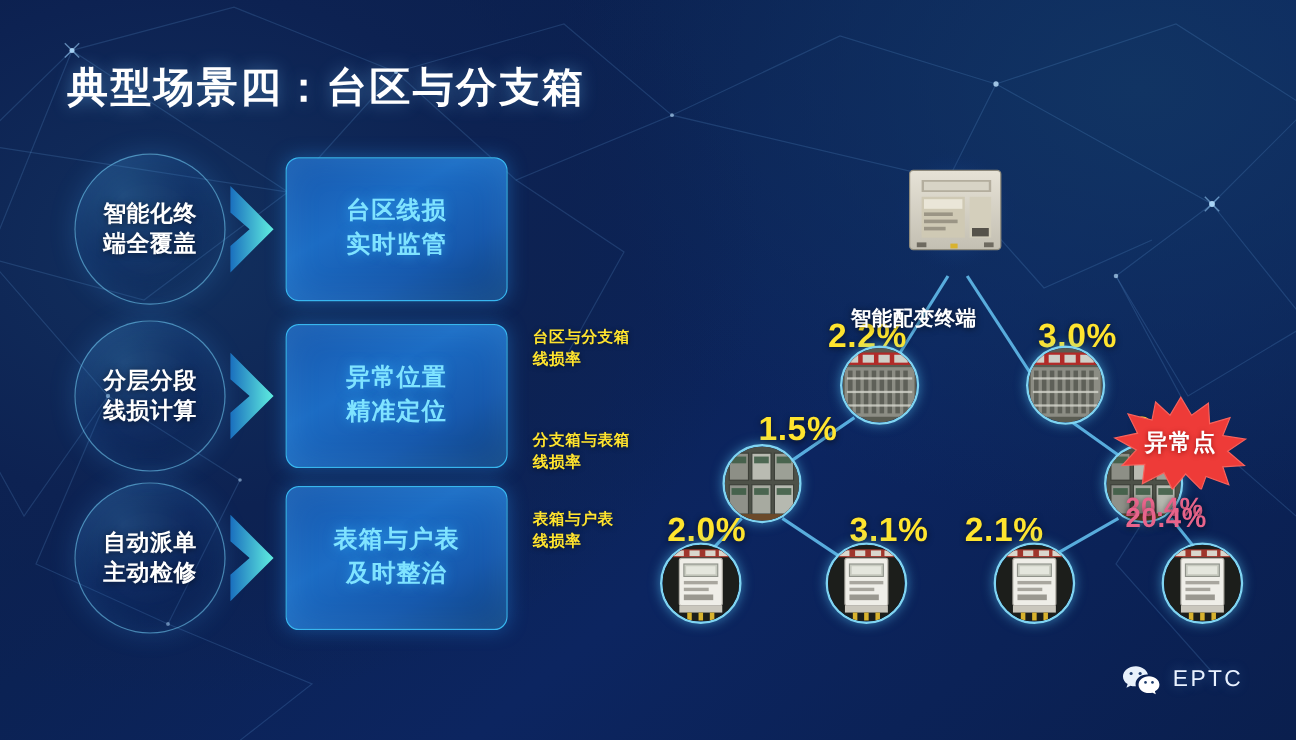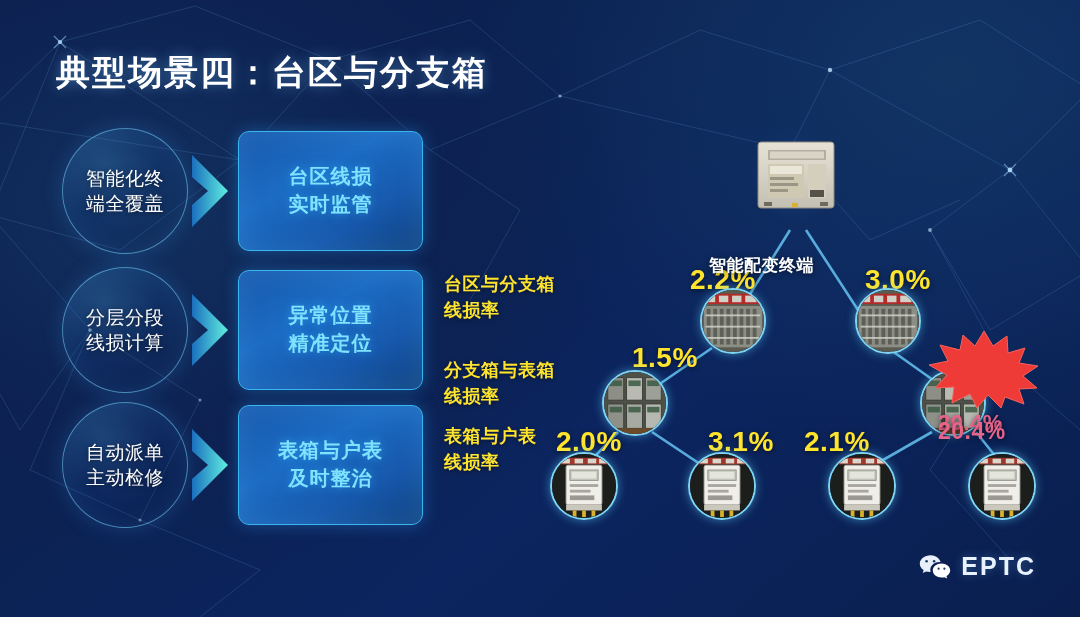--- a/index.html
+++ b/index.html
@@ -38,21 +38,21 @@
   .circle {
     position: absolute; left: 0; top: -3px;
     width: 126px; height: 126px; border-radius: 50%;
     border: 1px solid rgba(120,215,255,.55);
     background:
       radial-gradient(circle at 32% 26%, rgba(90,190,255,.22) 0%, rgba(30,90,175,.13) 46%, rgba(10,35,90,.05) 72%);
     box-shadow: 0 0 22px rgba(70,170,255,.20), inset 0 0 26px rgba(80,180,255,.13);
     display: flex; align-items: center; justify-content: center;
   }
   .circle-label {
-    color: #ffffff; font-size: 19px; font-weight: normal;
+    color: #ffffff; font-size: 19px; font-weight: bold;
     line-height: 1.34; text-align: center; letter-spacing: .5px;
     text-shadow: 0 1px 5px rgba(0,0,0,.55);
   }
   .arrow {
     position: absolute; left: 128px; top: 22px;
     width: 40px; height: 76px;
   }
   .panel {
     position: absolute; left: 176px; top: 0;
     width: 185px; height: 120px;
@@ -64,21 +64,21 @@
   }
   .panel-label {
     color: #7fe3ff; font-size: 20px; font-weight: bold;
     line-height: 1.38; text-align: center; letter-spacing: 1px;
     text-shadow: 0 0 10px rgba(50,180,255,.6);
   }
 
   
   .ylabel {
     position: absolute; left: 444px;
-    color: #ffe42e; font-size: 18px; font-weight: bold;
+    color: #ffe42e; font-size: 13px; font-weight: bold;
     line-height: 1.42; letter-spacing: .5px;
     text-shadow: 0 1px 4px rgba(0,0,0,.5);
   }
   .ylabel.y1 { top: 272px; }
   .ylabel.y2 { top: 358px; }
   .ylabel.y3 { top: 424px; }
 
   
   #tree { position: absolute; left: 540px; top: 120px; width: 540px; height: 420px; }
   #links { position: absolute; inset: 0; }
@@ -122,21 +122,21 @@
     text-shadow: 0 1px 4px rgba(120,0,0,.7);
   }
 
   
   #footer {
     position: absolute; right: 44px; bottom: 36px;
     display: flex; align-items: center; gap: 9px;
   }
   #wechat-icon { width: 34px; height: 28px; }
   #brand {
-    color: #e9f2ff; font-size: 25px; letter-spacing: 2px; font-weight: 700;
+    color: #e9f2ff; font-size: 19px; letter-spacing: 2px; font-weight: 400;
     text-shadow: 0 0 10px rgba(120,190,255,.35);
   }
 </style>
 </head>
 <body>
 
 <div id="stage">
 
   <svg id="net" viewBox="0 0 1080 617">
     <g stroke="rgba(125,190,255,0.16)" stroke-width="1" fill="none">
@@ -504,20 +504,21 @@
           </g>
       </svg>
     </div>
   </div>
 
   <div id="terminal-caption">智能配变终端</div>
 
   <svg id="burst" viewBox="0 0 118 78">
     <polygon points="59,1 68,16 82,6 83,23 100,18 94,33 113,36 98,46 112,58 94,59 99,74 80,67 76,78 63,65 52,78 45,64 27,73 29,57 10,58 22,45 4,35 23,31 15,15 35,20 38,5 50,16" fill="#ee3b38" stroke="#f7625c" stroke-width="1"></polygon>
   </svg>
+  <div id="burst-text" style="left:925px; top:330px;">异常点</div>
   <div class="pct alarm" style="position:absolute; left:938px; top:418px; font-size:23px;">20.4%</div>
 
   <div id="footer">
     <svg id="wechat-icon" viewBox="0 0 34 28">
       <path d="M12.6,2.2C6.6,2.2,1.8,6,1.8,10.7c0,2.6,1.5,4.9,3.9,6.4l-1,3l3.4-1.7c1.1,0.3,2.3,0.5,3.6,0.5 c0.3,0,0.6,0,0.9,0c-0.2-0.6-0.3-1.3-0.3-2c0-4.3,4.2-7.8,9.4-7.8c0.3,0,0.6,0,0.9,0C21.6,5.2,17.5,2.2,12.6,2.2z" fill="#e8f1fb"></path>
       <circle cx="8.6" cy="8.3" r="1.3" fill="#1b3a6b"></circle>
       <circle cx="16.1" cy="8.3" r="1.3" fill="#1b3a6b"></circle>
       <path d="M32.2,17.6c0-3.9-3.9-7-8.7-7s-8.7,3.1-8.7,7s3.9,7,8.7,7c1,0,2-0.1,2.9-0.4l2.8,1.4l-0.8-2.5 C30.9,21.8,32.2,19.8,32.2,17.6z" fill="#ffffff"></path>
       <circle cx="20.6" cy="15.7" r="1.1" fill="#1b3a6b"></circle>
       <circle cx="26.4" cy="15.7" r="1.1" fill="#1b3a6b"></circle>

